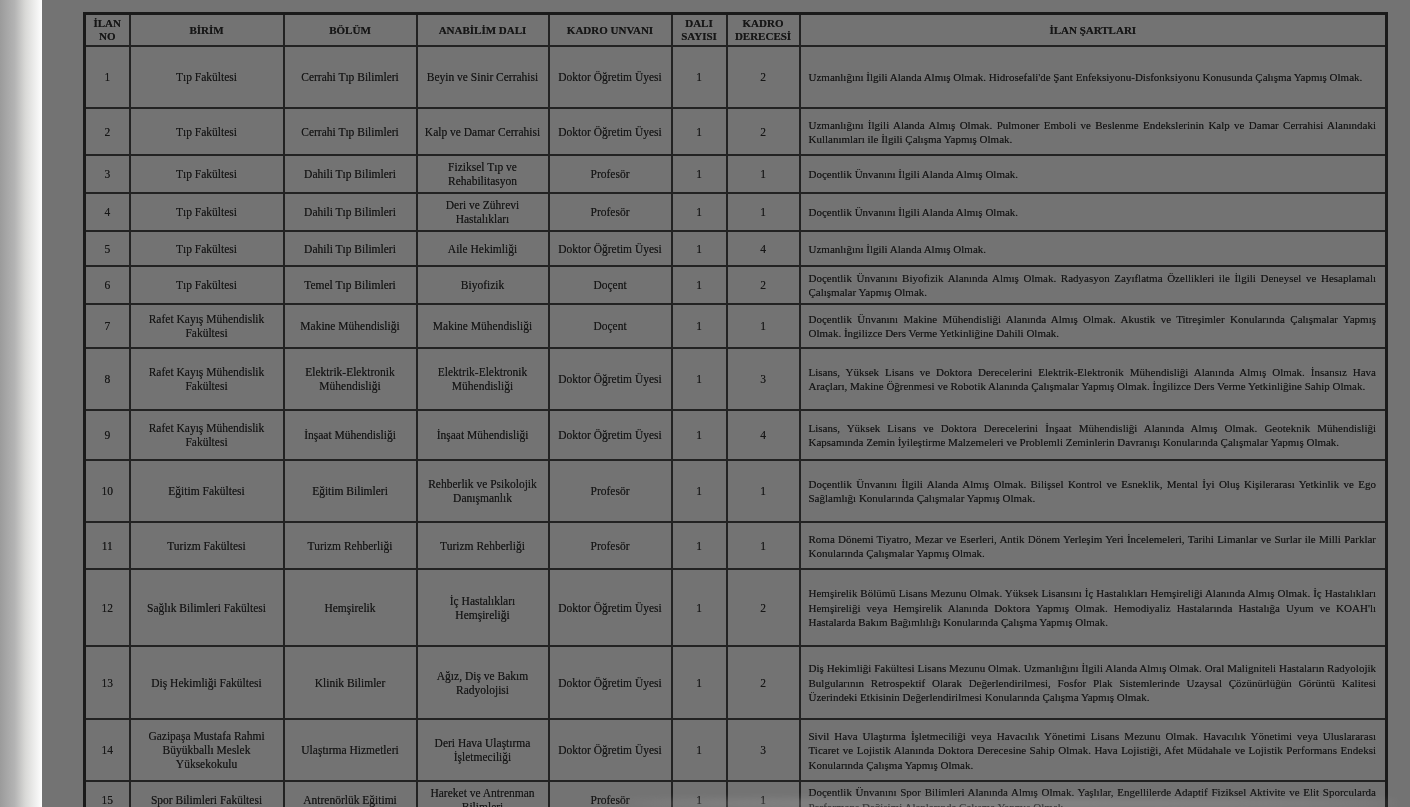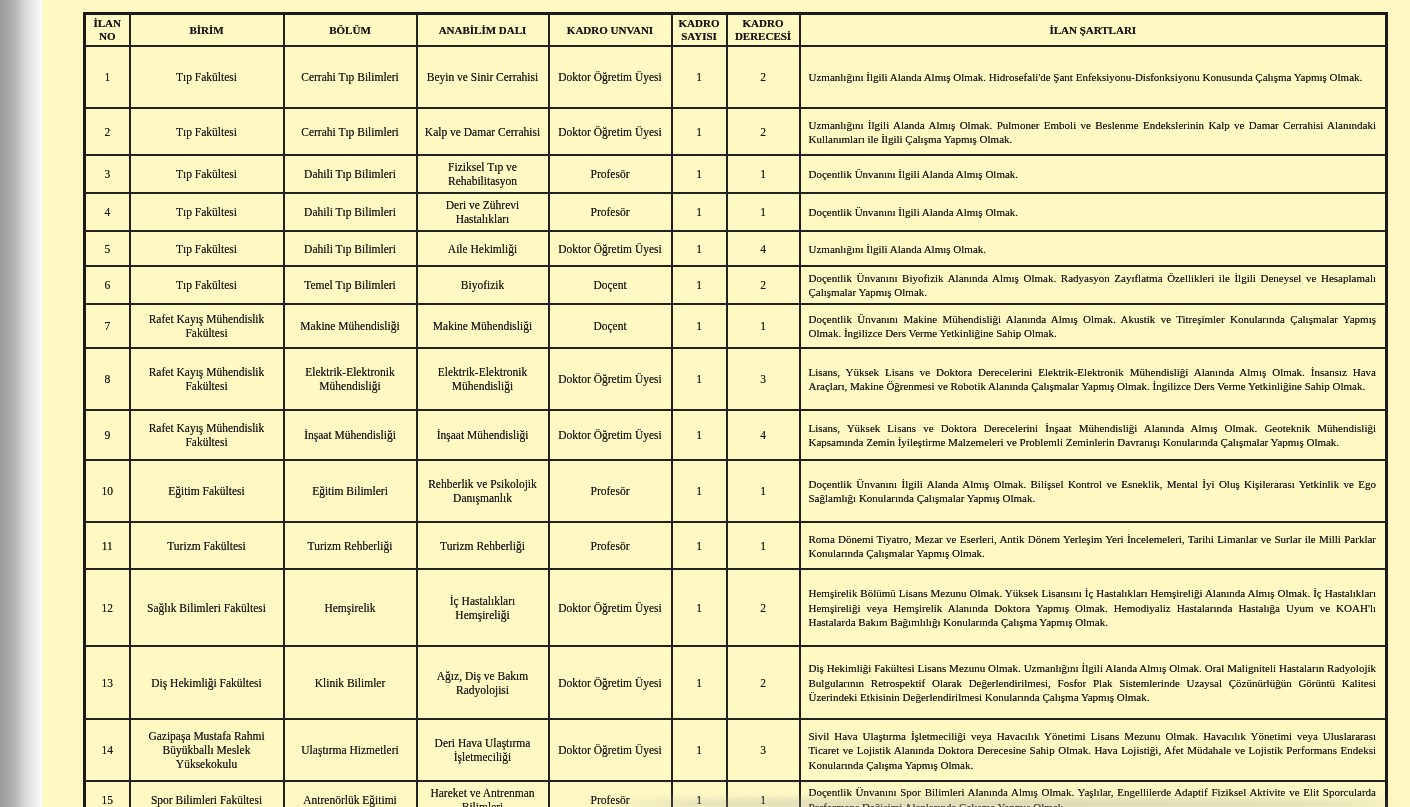--- a/index.html
+++ b/index.html
@@ -2,21 +2,21 @@
 <html><head>
 <meta charset="utf-8">
 <style>
   html, body {
     margin: 0; padding: 0;
     width: 1410px; height: 807px;
     overflow: hidden;
     background: #fdfdfc;
     font-family: "Liberation Serif", serif;
   }
-  .page { position: absolute; inset: 0; background: #fef9c3; }
+  .page { position: absolute; inset: 0; background: #737373; }
   .scan-edge {
     position: absolute; left: 0; top: 0; bottom: 0; width: 42px;
     background: linear-gradient(to right, #9b9b9b 0%, #b4b4b4 35%, #d8d8d6 60%, #fefefe 100%);
   }
   .scan-shadow {
     position: absolute; left: 620px; right: 10px; bottom: 0; height: 7px;
     background: #9f9f9f; filter: blur(4px); opacity: .55; border-radius: 50%;
   }
   table.doc-table {
     position: absolute; left: 83px; top: 12px;
@@ -84,21 +84,21 @@
       <col style="width:73px">
       <col style="width:587px">
     </colgroup>
     <thead>
       <tr>
         <th>İLAN NO</th>
         <th>BİRİM</th>
         <th>BÖLÜM</th>
         <th>ANABİLİM DALI</th>
         <th>KADRO UNVANI</th>
-        <th>KADRO SAYISI</th>
+        <th>DALI SAYISI</th>
         <th>KADRO DERECESİ</th>
         <th>İLAN ŞARTLARI</th>
       </tr>
     </thead>
     <tbody>
   <tr>
     <td>1</td>
     <td>Tıp Fakültesi</td>
     <td>Cerrahi Tıp Bilimleri</td>
     <td>Beyin ve Sinir Cerrahisi</td>
@@ -164,21 +164,21 @@
   </tr>
 
   <tr>
     <td>7</td>
     <td>Rafet Kayış Mühendislik Fakültesi</td>
     <td>Makine Mühendisliği</td>
     <td>Makine Mühendisliği</td>
     <td>Doçent</td>
     <td>1</td>
     <td>1</td>
-    <td class="col-sartlar">Doçentlik Ünvanını Makine Mühendisliği Alanında Almış Olmak. Akustik ve Titreşimler Konularında Çalışmalar Yapmış Olmak. İngilizce Ders Verme Yetkinliğine Sahip Olmak.</td>
+    <td class="col-sartlar">Doçentlik Ünvanını Makine Mühendisliği Alanında Almış Olmak. Akustik ve Titreşimler Konularında Çalışmalar Yapmış Olmak. İngilizce Ders Verme Yetkinliğine Dahili Olmak.</td>
   </tr>
 
   <tr>
     <td>8</td>
     <td>Rafet Kayış Mühendislik Fakültesi</td>
     <td>Elektrik-Elektronik Mühendisliği</td>
     <td>Elektrik-Elektronik Mühendisliği</td>
     <td>Doktor Öğretim Üyesi</td>
     <td>1</td>
     <td>3</td>

